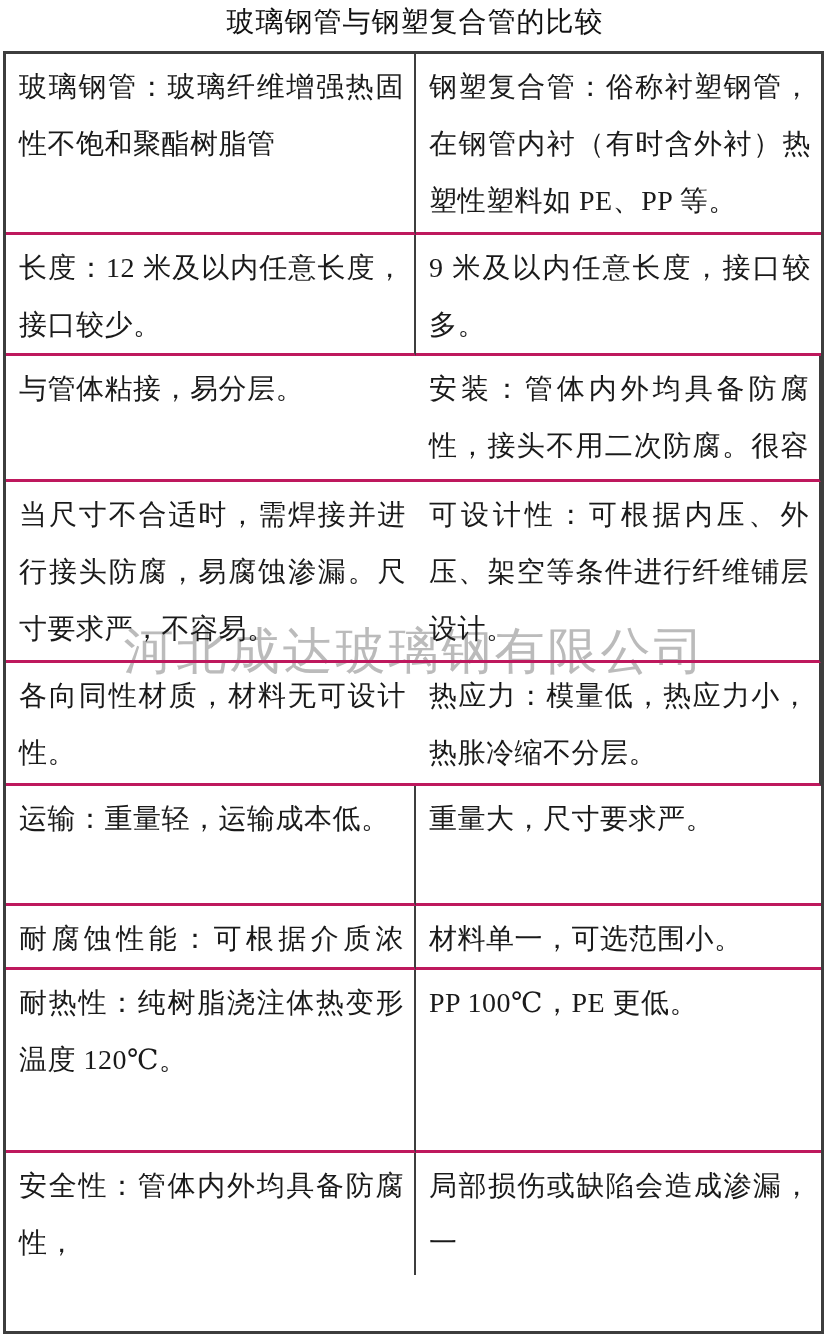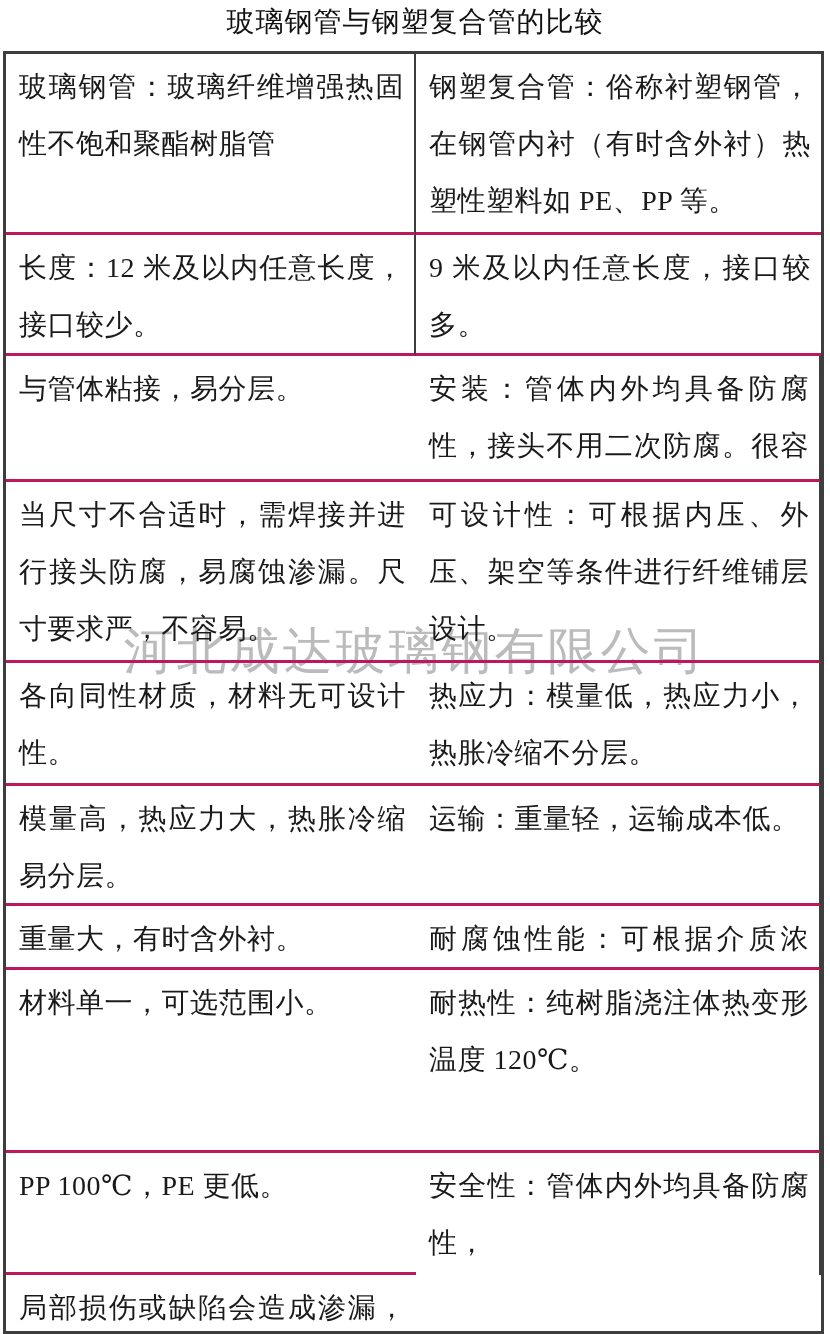--- a/index.html
+++ b/index.html
@@ -96,24 +96,23 @@
 
     <div class="cell col-right row-sep">与管体粘接，易分层。</div>
 
     <div class="cell col-left row-sep">安装：管体内外均具备防腐性，接头不用二次防腐。很容易。</div>
     <div class="cell col-right row-sep">当尺寸不合适时，需焊接并进行接头防腐，易腐蚀渗漏。尺寸要求严，不容易。</div>
 
     <div class="cell col-left row-sep">可设计性：可根据内压、外压、架空等条件进行纤维铺层设计。</div>
     <div class="cell col-right row-sep">各向同性材质，材料无可设计性。</div>
 
     <div class="cell col-left row-sep">热应力：模量低，热应力小，热胀冷缩不分层。</div>
-    <div class="cell col-right row-sep">模量高，热应力大，热胀冷缩易分层。</div>
 
     <div class="cell col-left row-sep">运输：重量轻，运输成本低。</div>
-    <div class="cell col-right row-sep">重量大，有时含外衬。</div>
+    <div class="cell col-right row-sep">重量大，尺寸要求严。</div>
 
     <div class="cell col-left row-sep">耐腐蚀性能：可根据介质浓度、温度的不同选用不同的树脂类型。</div>
     <div class="cell col-right row-sep">材料单一，可选范围小。</div>
 
     <div class="cell col-left row-sep">耐热性：纯树脂浇注体热变形温度 120℃。</div>
     <div class="cell col-right row-sep">PP 100℃，PE 更低。</div>
 
     <div class="cell col-left">安全性：管体内外均具备防腐性，</div>
     <div class="cell col-right">局部损伤或缺陷会造成渗漏，一</div>
   </div>

